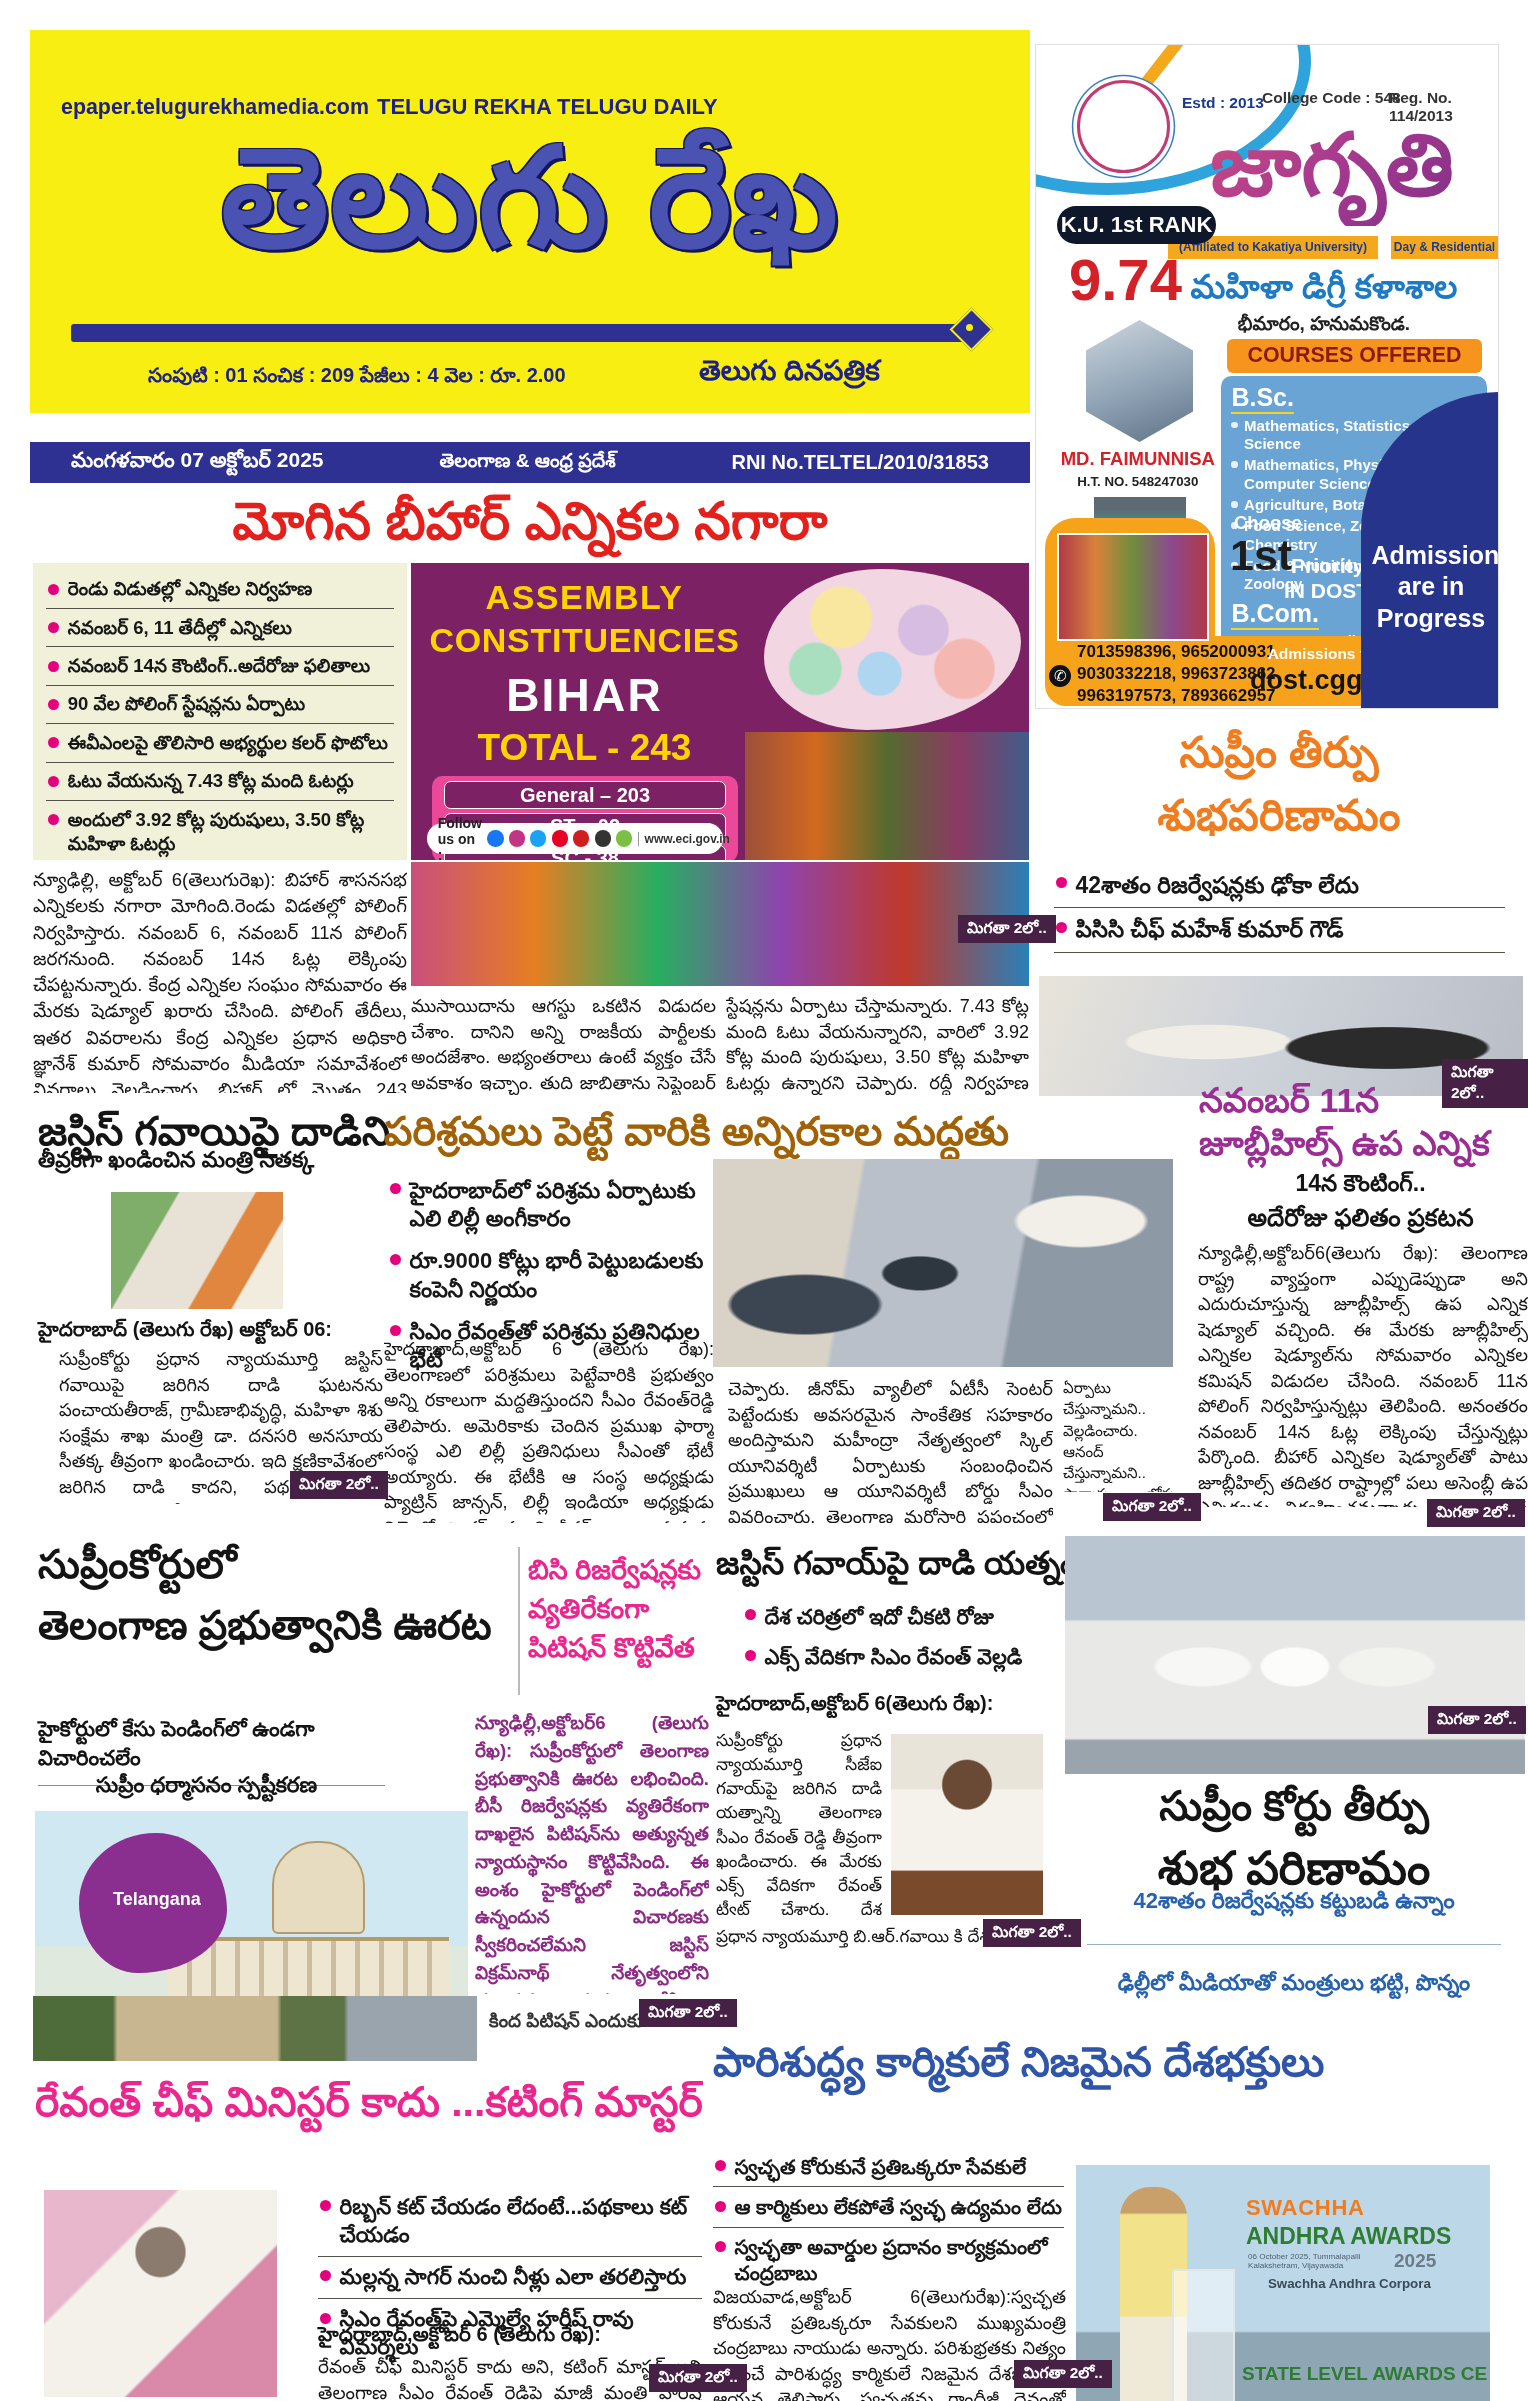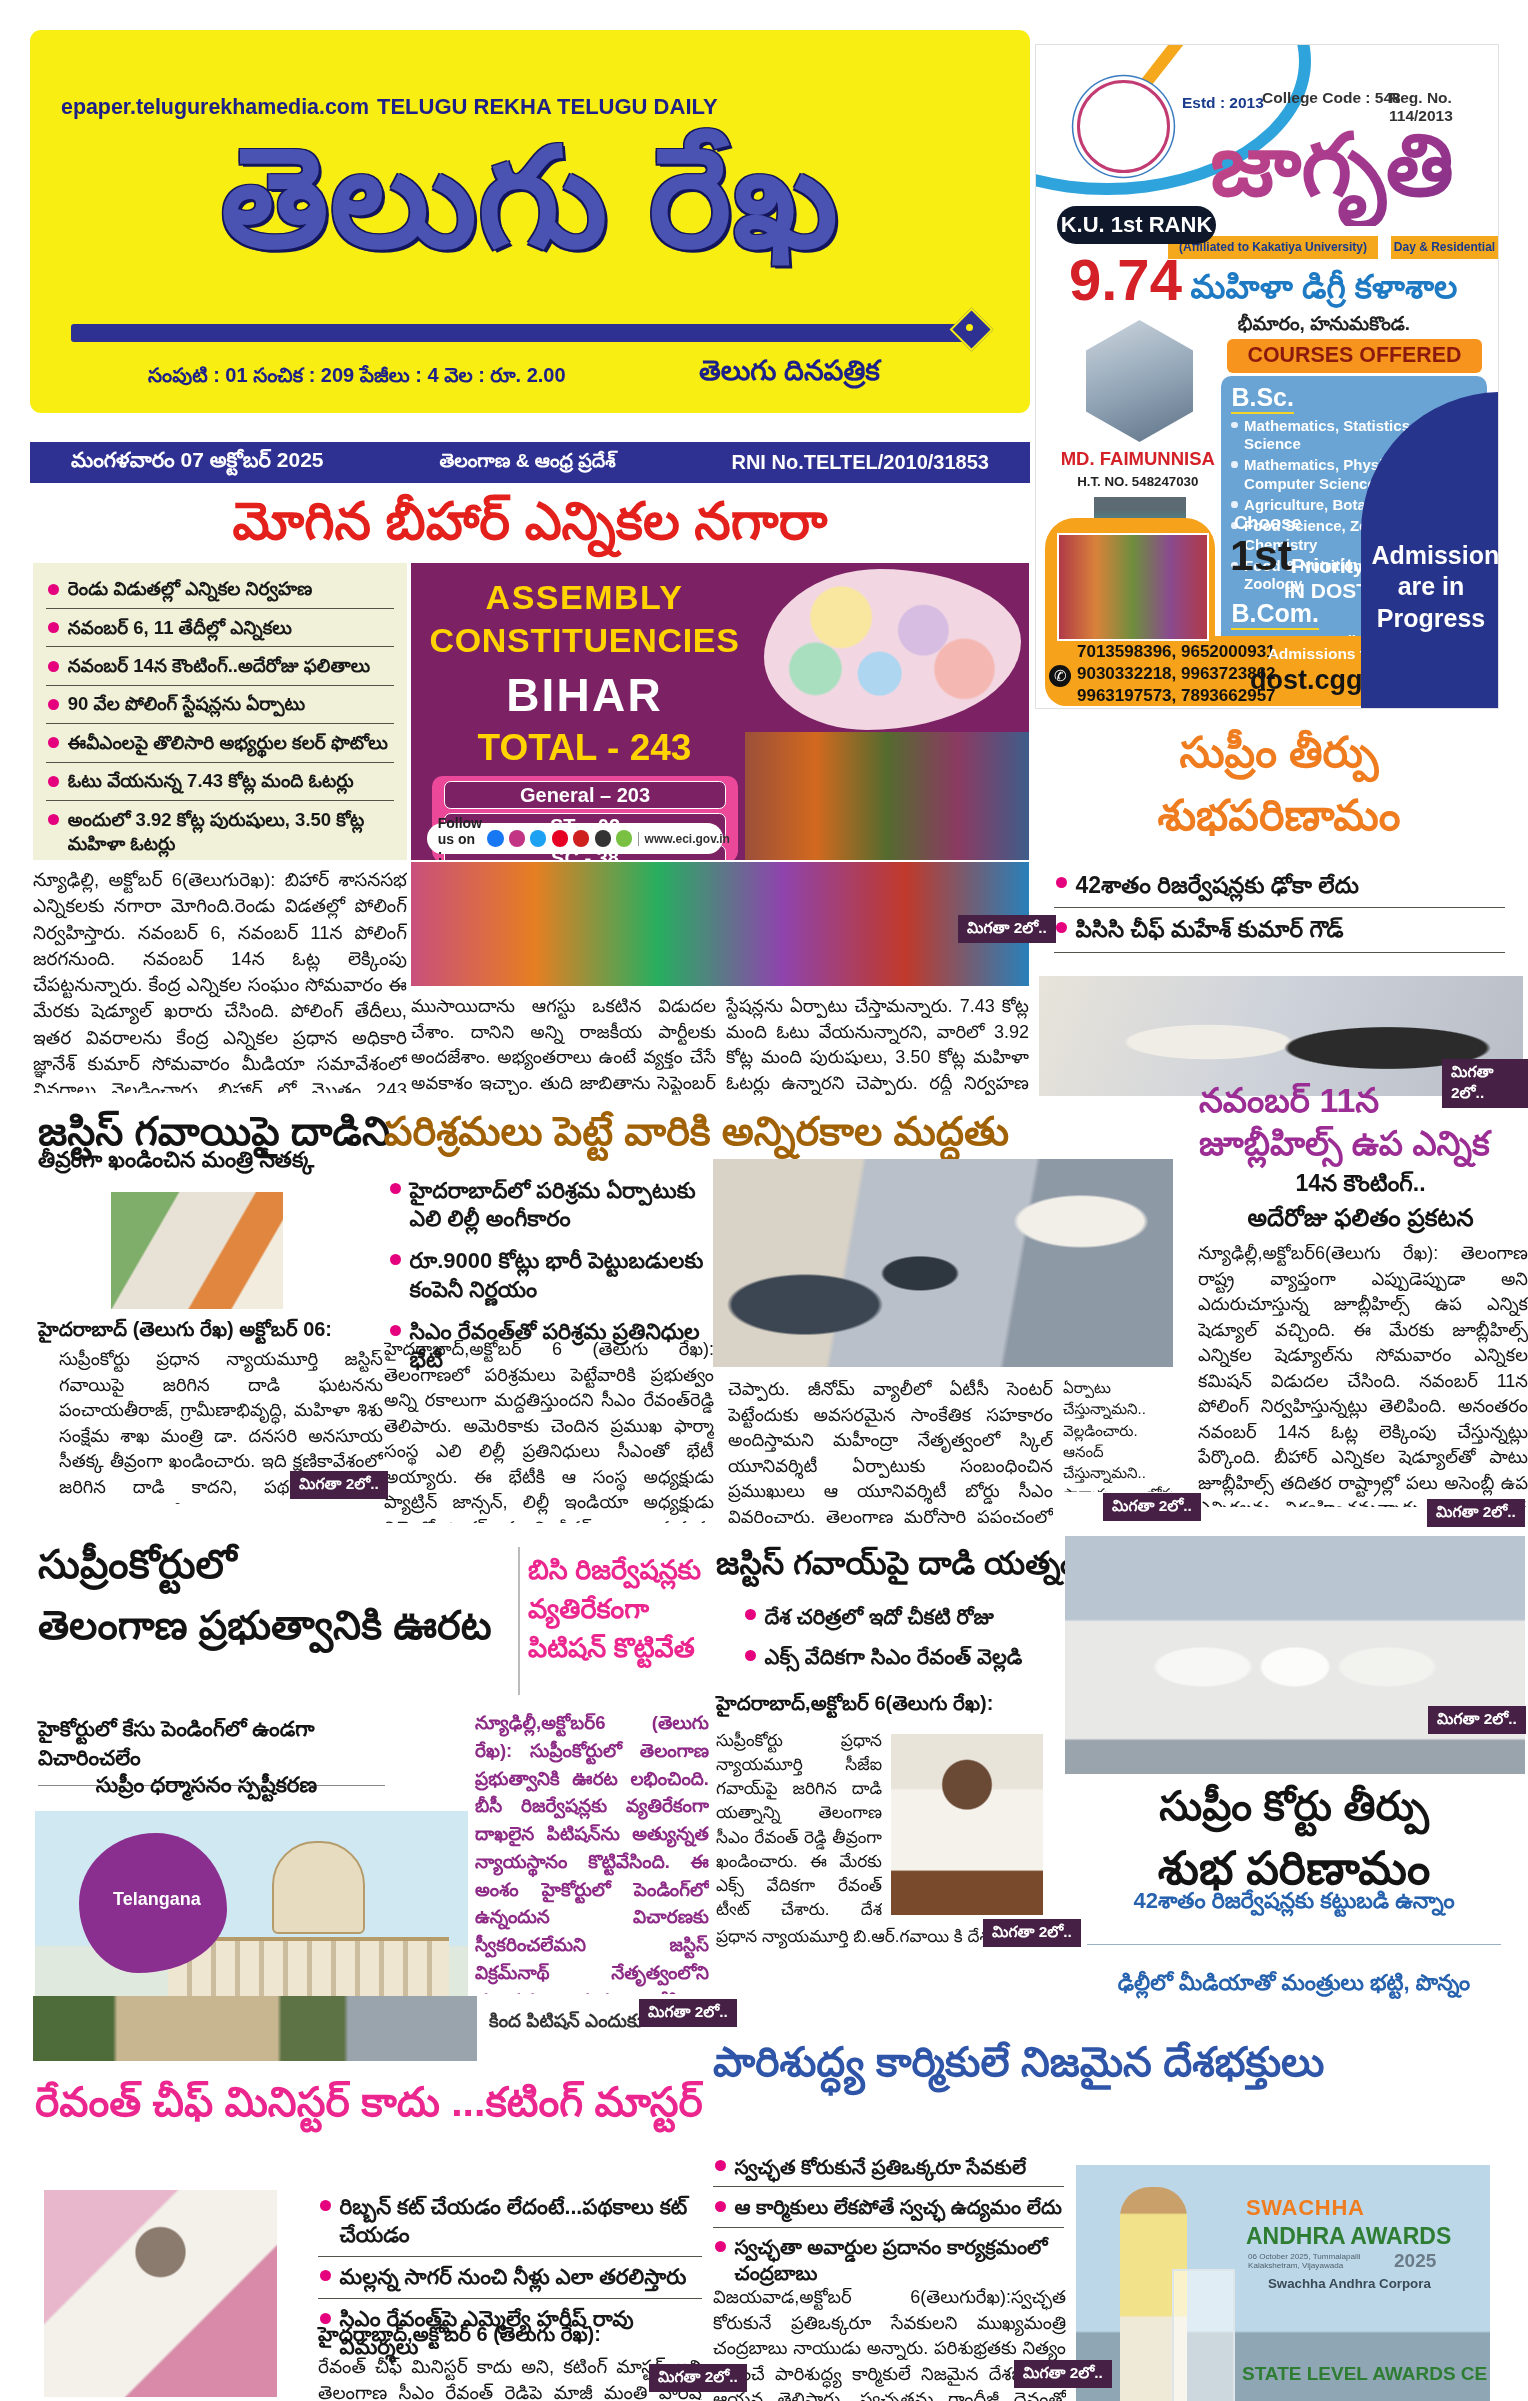--- a/index.html
+++ b/index.html
@@ -20,21 +20,21 @@
   .body-txt{font-size:18.5px;line-height:1.42;color:#141414;}
   .soc{width:16.3px;height:16.3px;border-radius:50%;flex:0 0 auto;}
   .adb{font-weight:800;color:#fff;font-size:15px;display:flex;gap:6px;line-height:1.25;margin:2.2px 0;}
   .adbdot{width:6.7px;height:6.7px;border-radius:50%;background:#e8f0fa;flex:0 0 auto;margin-top:5.2px;}
 </style>
 </head>
 <body>
 
 <div id="page">
 
-  <div class="a" style="left:30px;top:30px;width:1000px;height:383px;background:#f8ee12;border-radius:11px;">
+  <div class="a" style="left:30px;top:30px;width:1000px;height:383px;background:#f8ee12;">
     <div class="a b navy" style="left:31px;top:65px;font-size:21.4px;">epaper.telugurekhamedia.com</div>
     <div class="a b navy" style="left:347px;top:64px;font-size:22px;">TELUGU REKHA TELUGU DAILY</div>
     <div class="a b c" style="left:0;top:78px;width:100%;font-size:139px;line-height:1.3;color:#4a52b2;letter-spacing:1.5px;text-shadow:3px 3px 0 #14165c,-1.5px -1.5px 0 #14165c,1.5px -1.5px 0 #14165c,-1.5px 1.5px 0 #14165c;">తెలుగు రేఖ</div>
     <div class="a" style="left:41px;top:294px;width:906px;height:18px;background:#2e3192;border-radius:3px;"></div>
     <div class="a" style="left:926px;top:284px;width:27px;height:27px;background:#2e3192;transform:rotate(45deg);border:2.2px solid #f8ee12;"></div>
     <div class="a" style="left:936px;top:294px;width:7.4px;height:7.4px;border-radius:50%;background:#f8ee12;z-index:2;"></div>
     <div class="a b navy" style="left:669px;top:325px;font-size:28px;">తెలుగు దినపత్రిక</div>
     <div class="a b navy" style="left:118px;top:334px;font-size:20px;">సంపుటి : 01   సంచిక : 209   పేజీలు : 4   వెల : రూ. 2.00</div>
   </div>
 

